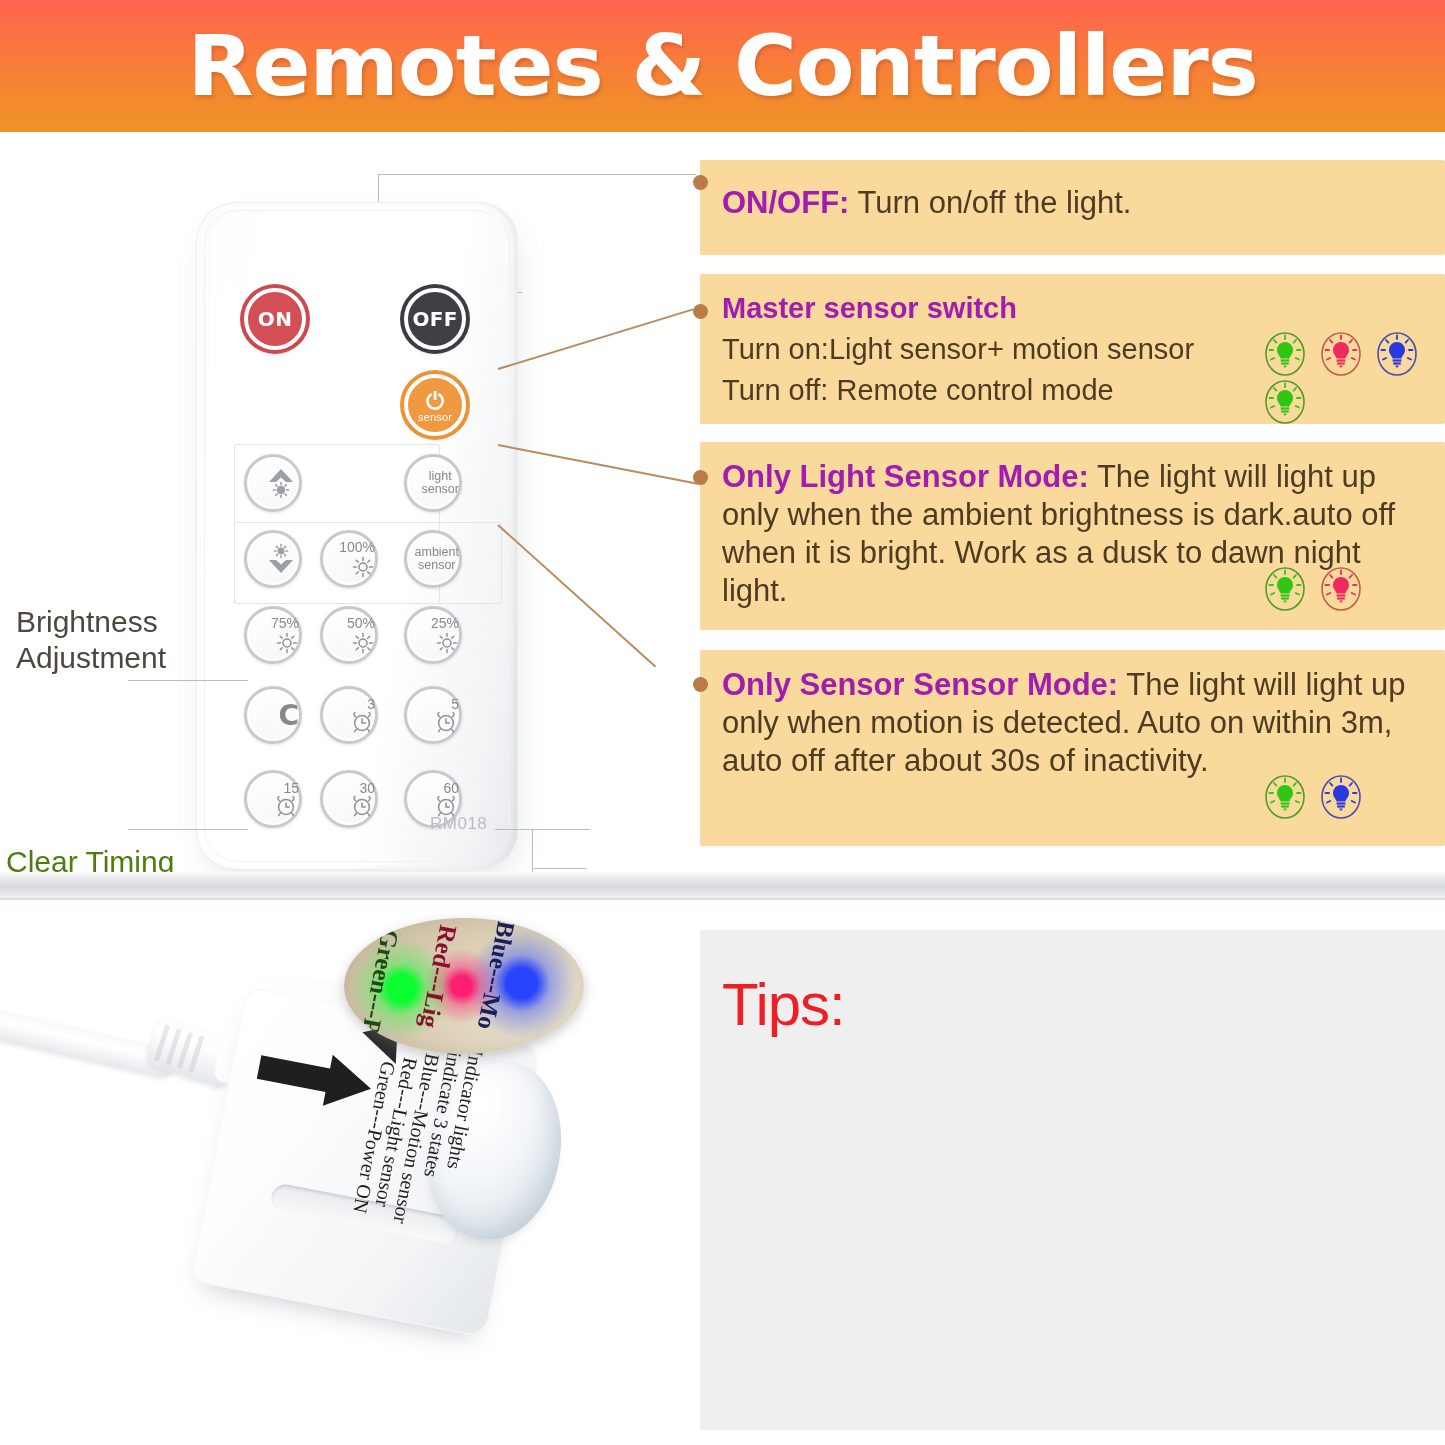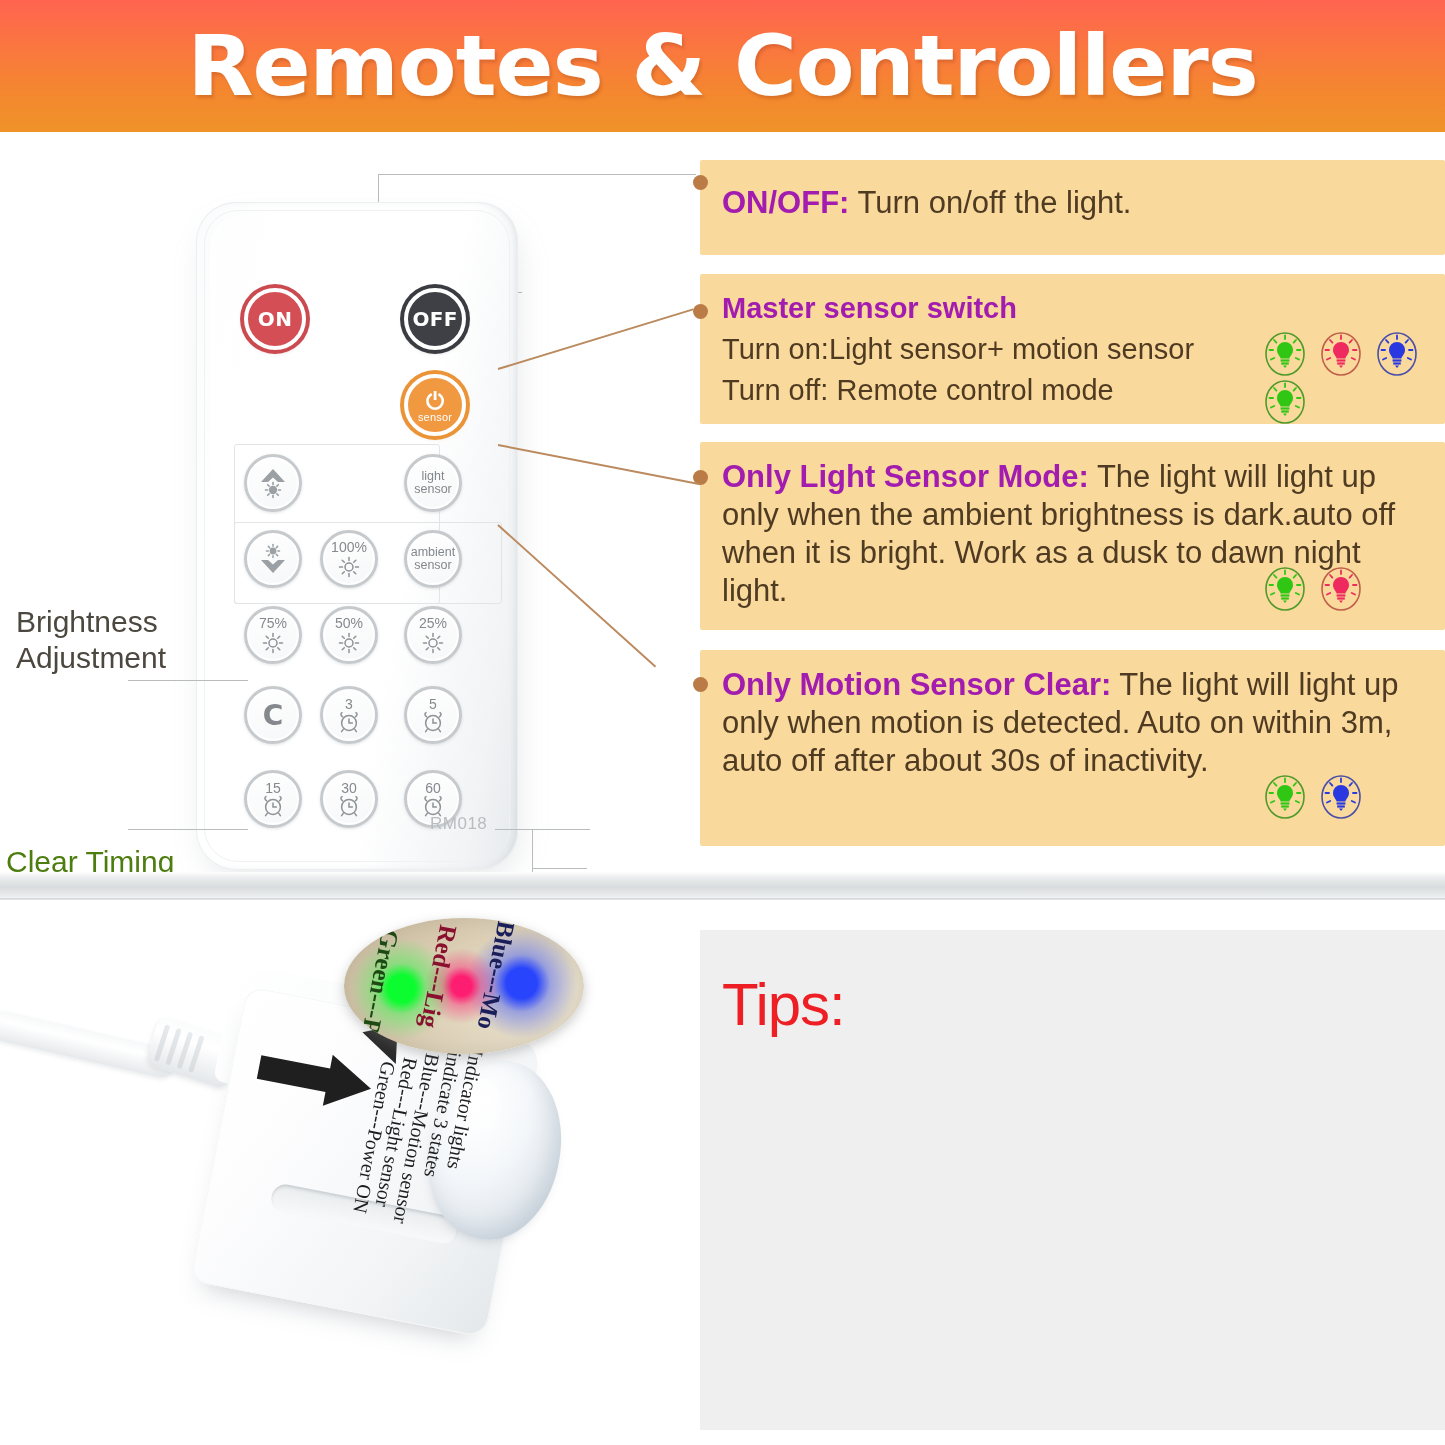--- a/index.html
+++ b/index.html
@@ -89,20 +89,21 @@
   }
   .btn-sensor .pwr{font-size:23px;line-height:16px;margin-top:6px;font-weight:bold;}
   .btn-sensor .lbl{font-size:11px;margin-top:2px;letter-spacing:.2px;}
 
   .btn-gray{
     width:58px;height:58px;
     background:linear-gradient(160deg,#ffffff,#f6f7f8);
     border:3px solid #c6cacd;
     box-shadow:0 1px 3px rgba(150,158,165,.3), inset 0 0 0 2px #ffffff;
     color:#8d9295;
+    align-items:flex-end;
   }
   .btn-gray .two{font-size:12.5px;line-height:13.5px;text-align:center;color:#83888c;}
   .btn-gray .pct{font-size:14px;line-height:15px;color:#86898d;margin-bottom:0px;}
   .btn-gray .num{font-size:14px;line-height:14px;color:#86898d;margin-bottom:-1px;}
   .btn-gray .cchar{font-size:28px;font-weight:bold;color:#85898d;font-family:"DejaVu Sans",sans-serif;}
 
   .grid-box{
     position:absolute;left:38px;top:242px;width:204px;height:158px;
     border:1px solid #e2e5e8;border-radius:3px;
   }
@@ -582,21 +583,21 @@
               <line x1="37" y1="28.5" x2="33.8" y2="27"></line>
           </g>
         </svg>
       </div>
     </div>
     <div class="callout-dot" style="left:693px;top:338px;"></div>
     <div class="conn" style="left:498px;top:312px;width:206px;transform:rotate(11deg);"></div>
 
     <div class="callout" style="left:700px;top:518px;width:745px;height:196px;padding-top:16px;">
       <div class="ctext" style="font-size:31px;line-height:38px;">
-        <b>Only Motion Sensor Clear:</b><span> The light will light up only when motion is detected. Auto on within 3m, auto off after about 30s of inactivity.</span>
+        <b>Only Sensor Sensor Mode:</b><span> The light will light up only when motion is detected. Auto on within 3m, auto off after about 30s of inactivity.</span>
       </div>
       <div class="bulbrow" style="left:562px;top:124px;">
         <svg width="46" height="46" viewBox="0 0 46 46">
           <ellipse cx="23" cy="23" rx="19" ry="21" fill="none" stroke="#4f9a2a" stroke-width="1.6"></ellipse>
           <path d="M23 11 a8 8 0 0 1 8 8 c0 4-3 6-3.6 8.4 h-8.8 C18 25 15 23 15 19 a8 8 0 0 1 8-8 z" fill="#2fc614"></path>
           <rect x="18.6" y="28.4" width="8.8" height="2.2" fill="#2fc614"></rect>
           <rect x="19.2" y="31.4" width="7.6" height="2.2" fill="#2fc614"></rect>
           <path d="M21 34.4 h4 l-2 2.6 z" fill="#2fc614"></path>
           <g stroke="#2fc614" stroke-width="1.8" stroke-linecap="round">
             <line x1="23" y1="4.5" x2="23" y2="8"></line>

